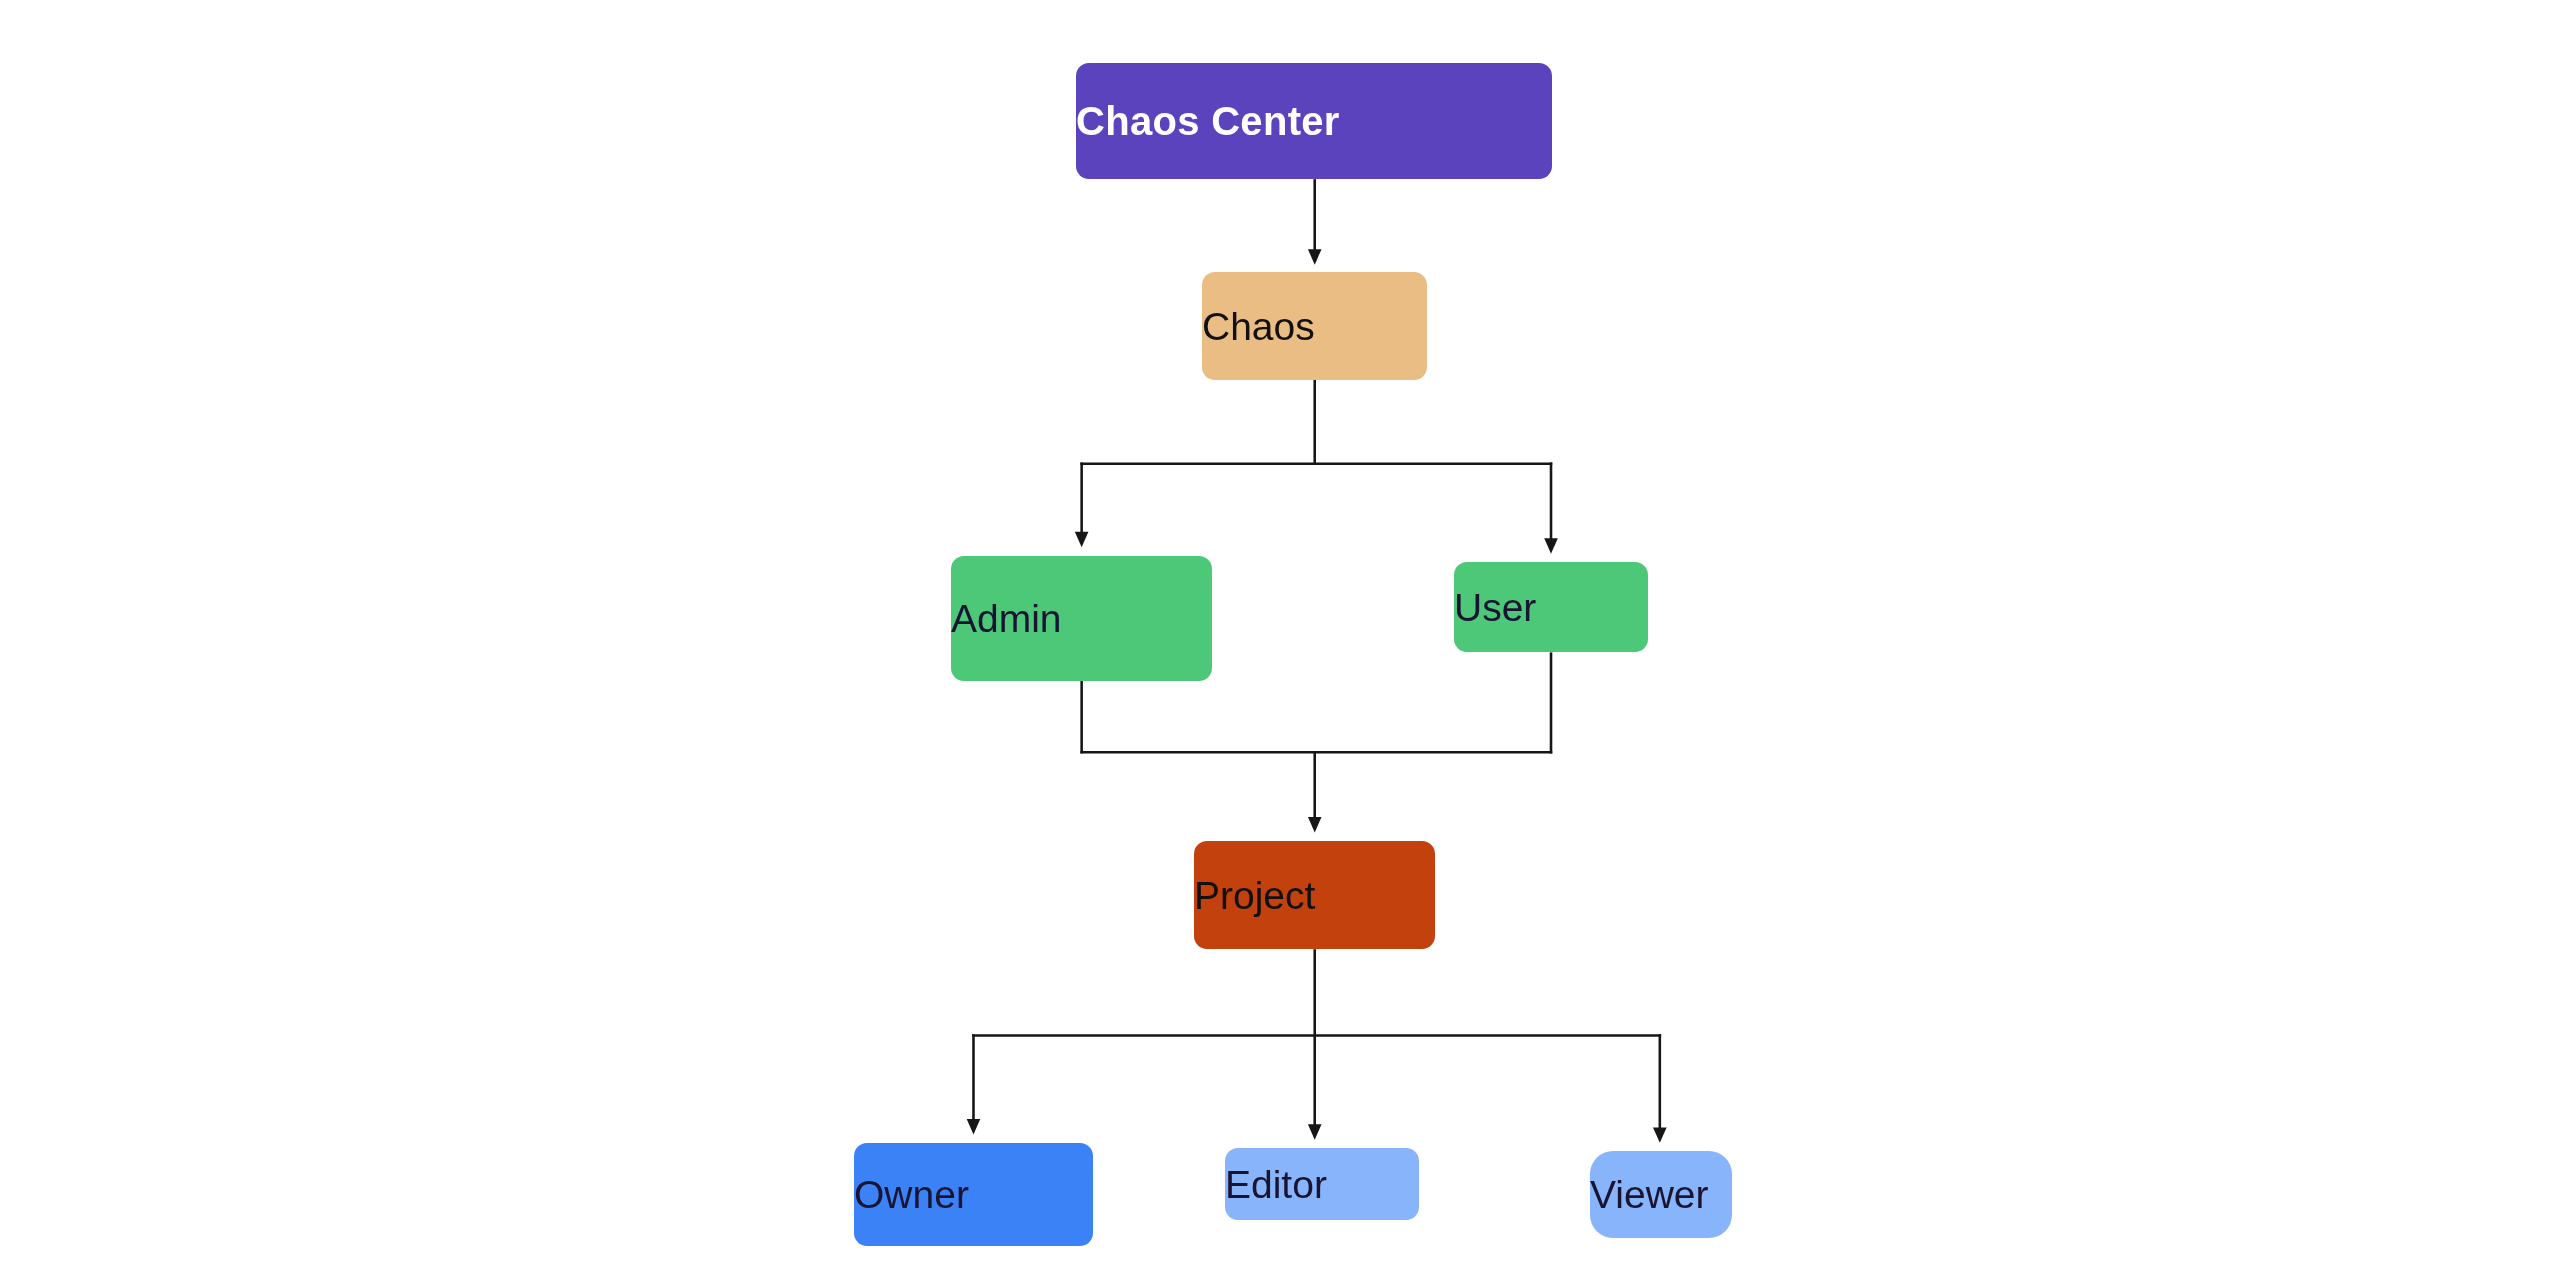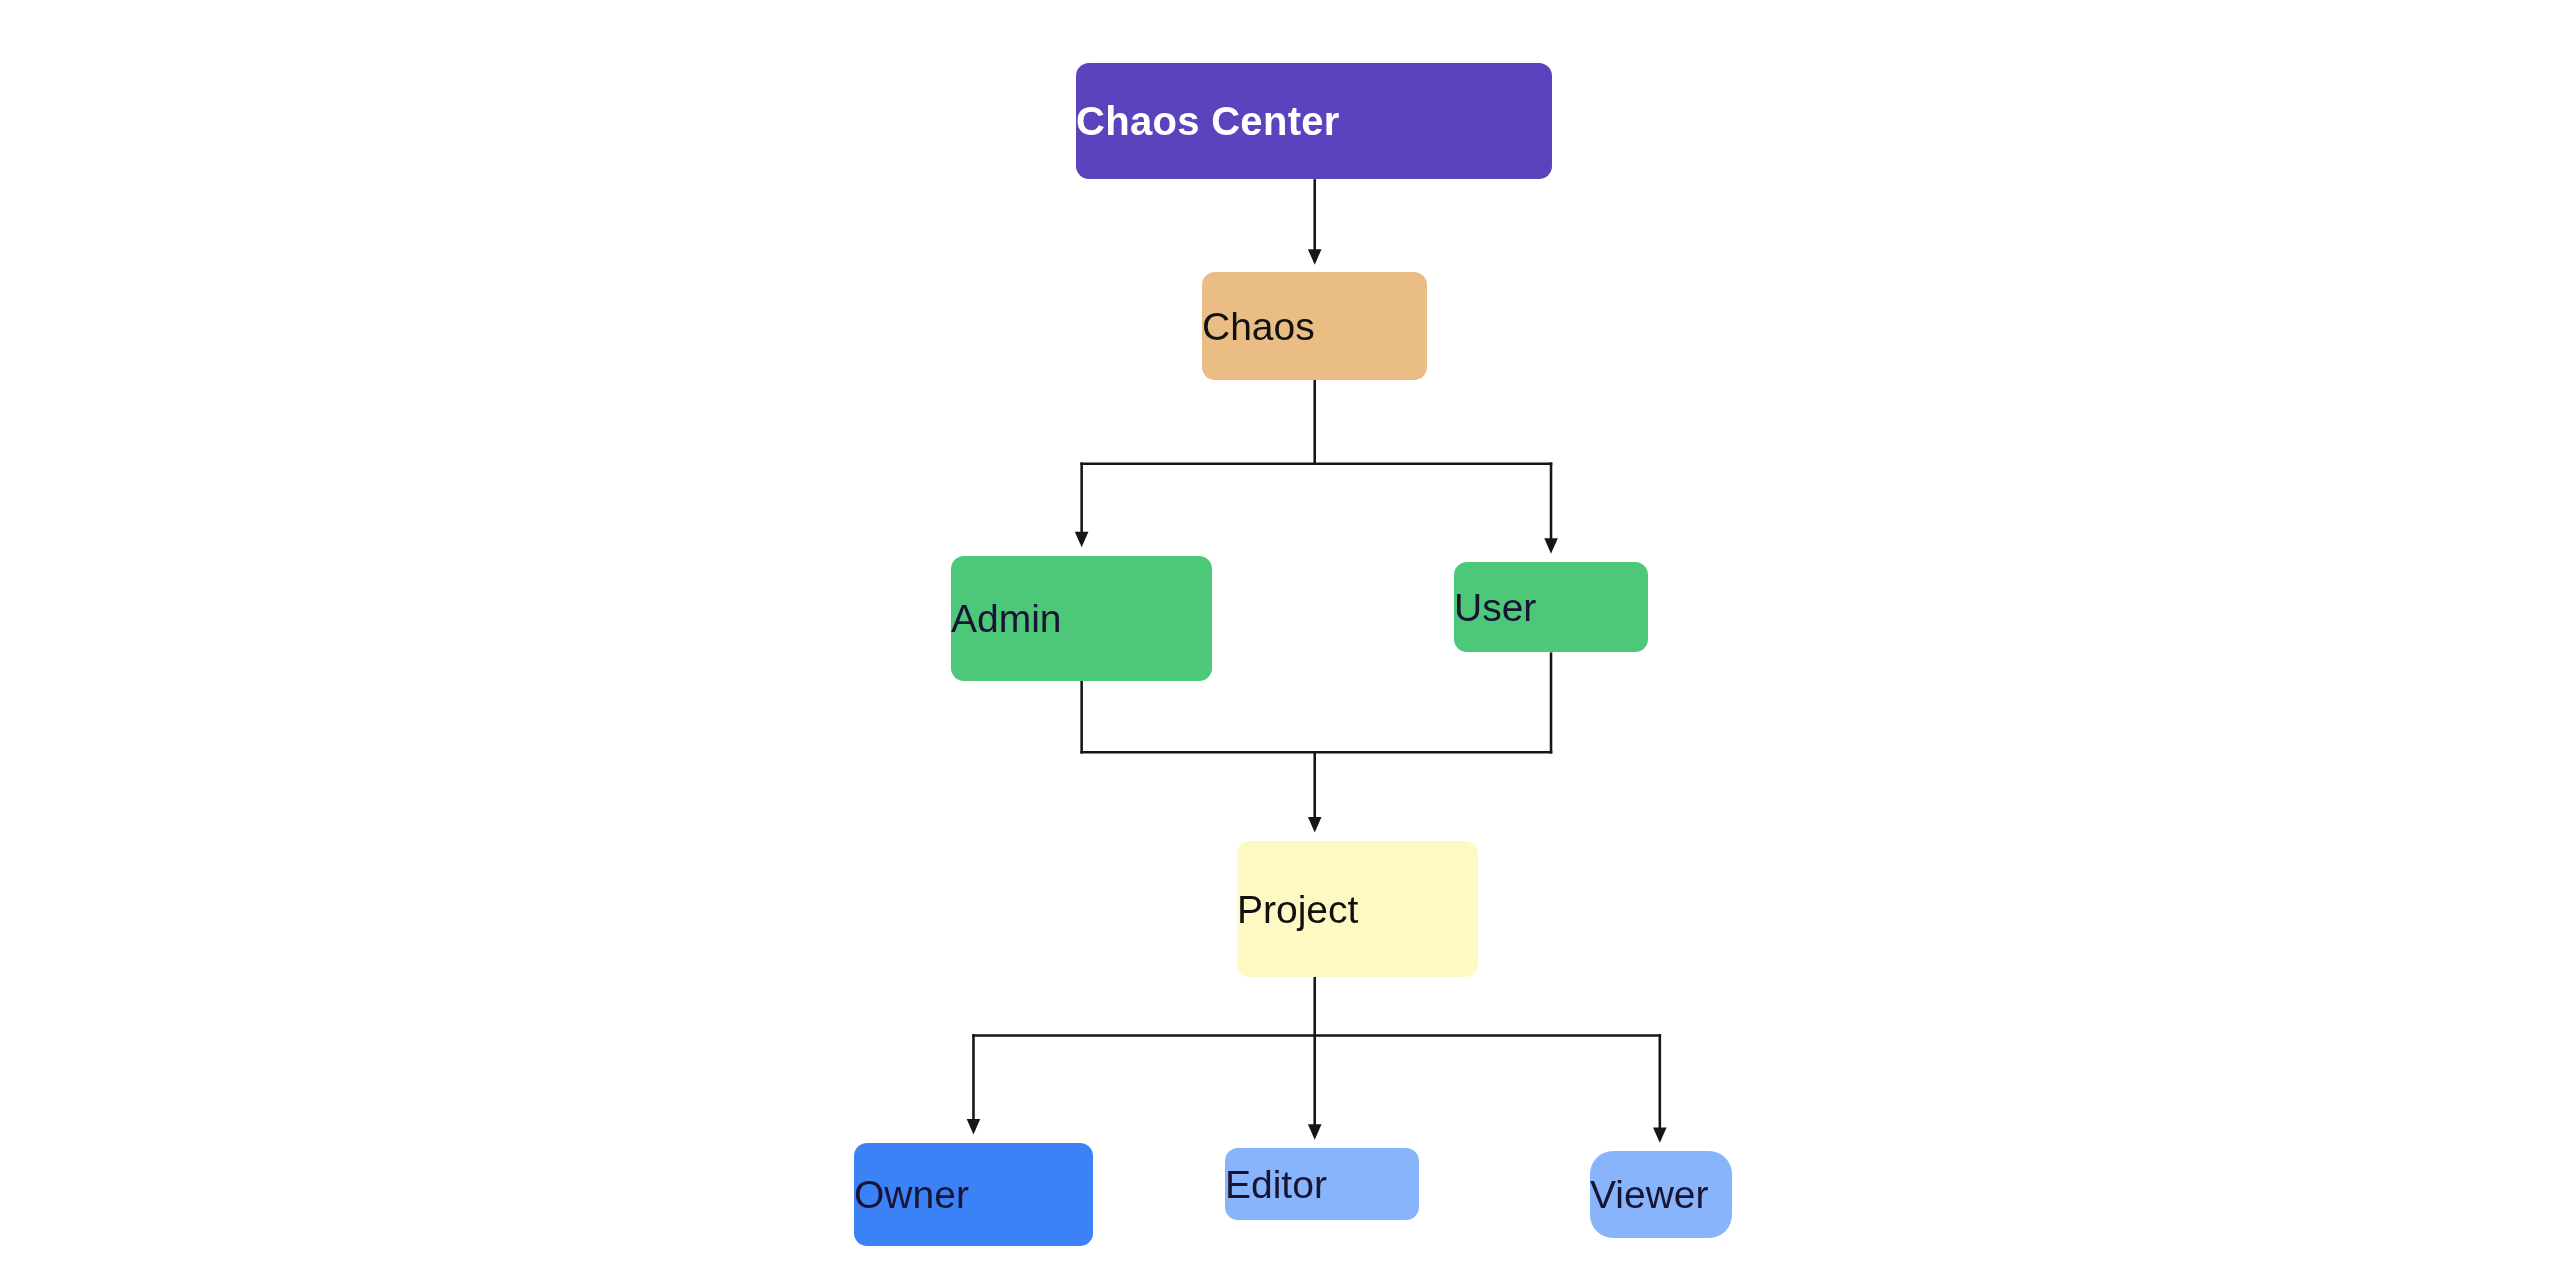--- a/index.html
+++ b/index.html
@@ -89,21 +89,21 @@
   </div>
 
   <div class="node" style="left: 951px; top: 556px; width: 261px; height: 125px; background-color: rgb(77, 200, 120); color: rgb(26, 20, 51);">
     <span class="label">Admin</span>
   </div>
 
   <div class="node" style="left: 1454px; top: 562px; width: 194px; height: 90px; background-color: rgb(77, 200, 120); color: rgb(26, 20, 51);">
     <span class="label">User</span>
   </div>
 
-  <div class="node" style="left: 1194px; top: 841px; width: 241px; height: 136px; background-color: #fef9c3; color: rgb(17, 17, 17); margin-left: 43px;">
+  <div class="node" style="left: 1194px; top: 841px; width: 241px; height: 108px; background-color: #c2410c; color: rgb(17, 17, 17);">
     <span class="label">Project</span>
   </div>
 
   <div class="node" style="left: 854px; top: 1143px; width: 239px; height: 103px; background-color: #3b82f6; color: rgb(26, 20, 51);">
     <span class="label">Owner</span>
   </div>
 
   <div class="node" style="left: 1225px; top: 1148px; width: 194px; height: 72px; background-color: rgb(135, 180, 250); color: rgb(26, 20, 51);">
     <span class="label">Editor</span>
   </div>

